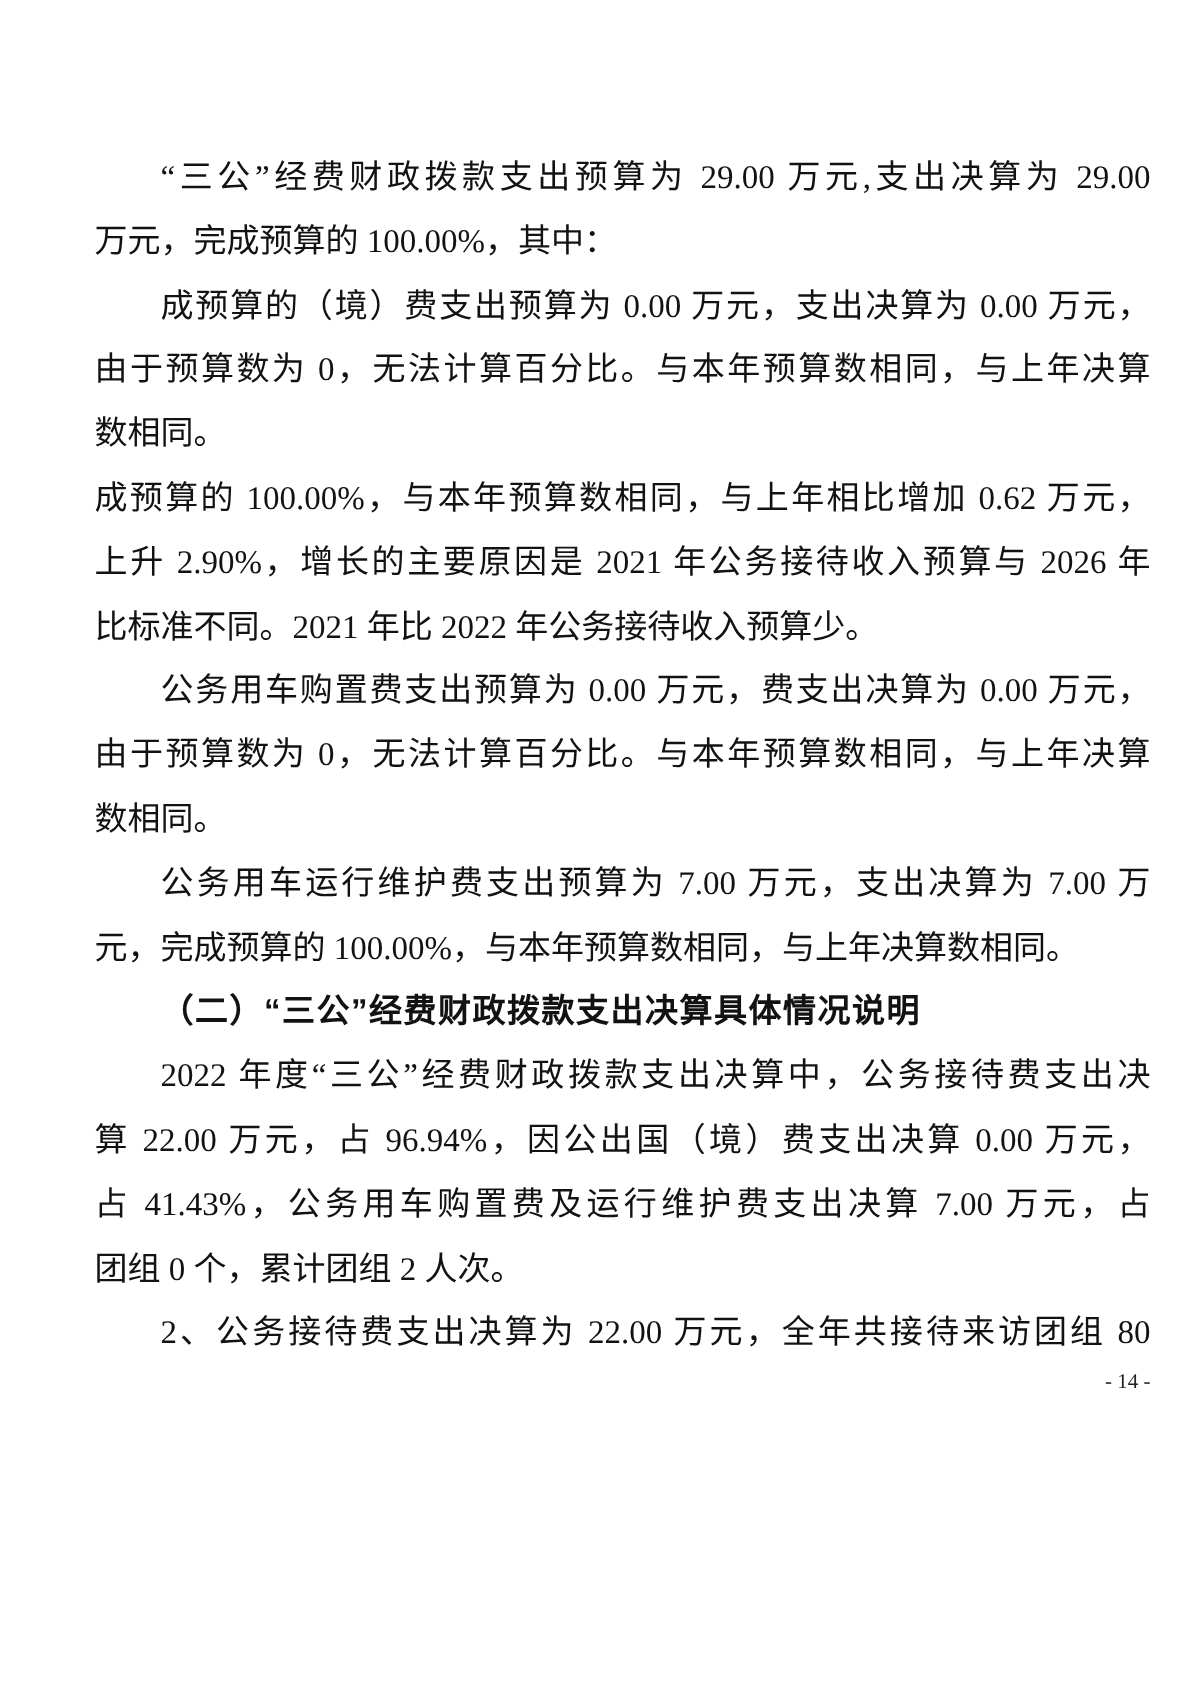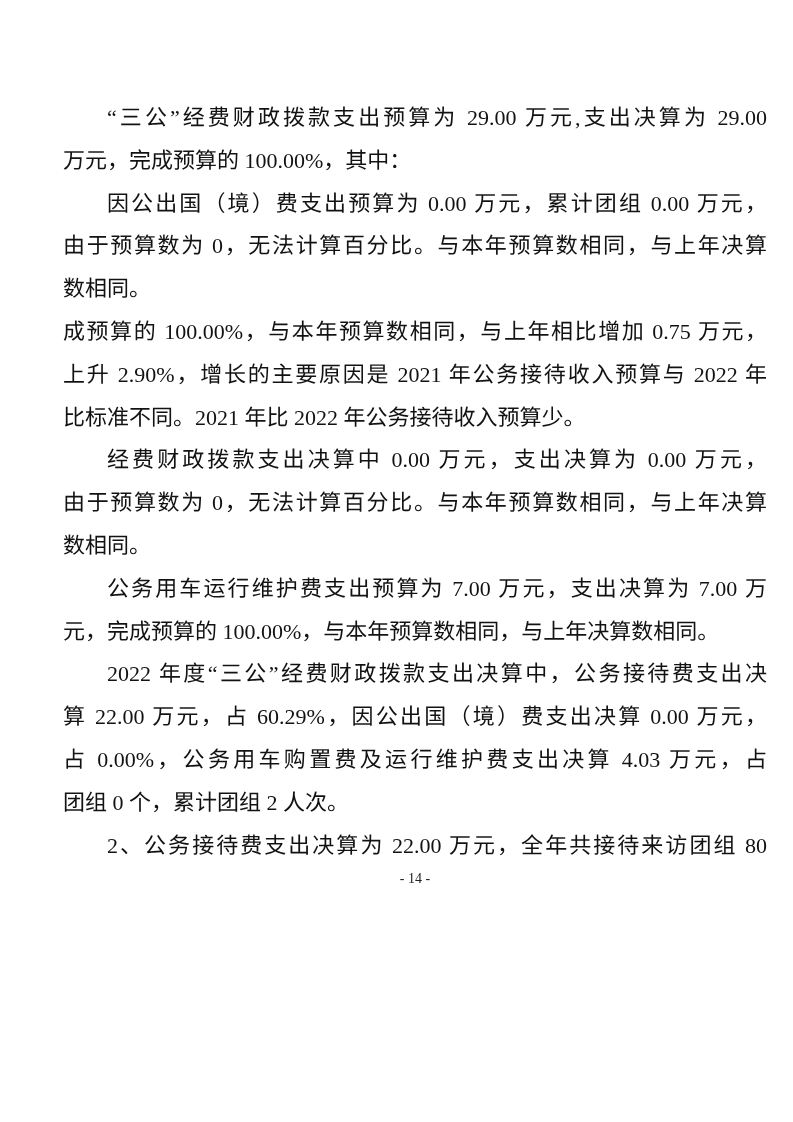--- a/index.html
+++ b/index.html
@@ -36,45 +36,46 @@
   .indent {
     text-indent: 44px;
   }
   .heading {
     font-weight: 700;
     font-family: "Liberation Sans", "DejaVu Sans", sans-serif;
     letter-spacing: 1px;
   }
   .pagenum {
     margin-top: 2px;
-    text-align: center;
+    text-align: right;
     font-size: 14px;
     line-height: 20px;
     color: #222222;
     font-family: "Liberation Serif", "DejaVu Serif", serif;
   }
 </style>
 </head>
 <body>
 
 <div class="page">
   <div class="content">
     <div class="line indent just">“三公”经费财政拨款支出预算为 29.00 万元,支出决算为 29.00</div>
     <div class="line">万元，完成预算的 100.00%，其中：</div>
-    <div class="line indent just">因公出国（境）费支出预算为 0.00 万元，累计团组 0.00 万元，</div>
+    <div class="line indent just">成预算的（境）费支出预算为 0.00 万元，支出决算为 0.00 万元，</div>
     <div class="line just">由于预算数为 0，无法计算百分比。与本年预算数相同，与上年决算</div>
     <div class="line">数相同。</div>
-    <div class="line just">成预算的 100.00%，与本年预算数相同，与上年相比增加 0.75 万元，</div>
-    <div class="line just">上升 2.90%，增长的主要原因是 2021 年公务接待收入预算与 2022 年</div>
+    <div class="line just">成预算的 100.00%，与本年预算数相同，与上年相比增加 0.62 万元，</div>
+    <div class="line just">上升 2.90%，增长的主要原因是 2021 年公务接待收入预算与 2026 年</div>
     <div class="line">比标准不同。2021 年比 2022 年公务接待收入预算少。</div>
-    <div class="line indent just">经费财政拨款支出决算中 0.00 万元，支出决算为 0.00 万元，</div>
+    <div class="line indent just">公务用车购置费支出预算为 0.00 万元，费支出决算为 0.00 万元，</div>
     <div class="line just">由于预算数为 0，无法计算百分比。与本年预算数相同，与上年决算</div>
     <div class="line">数相同。</div>
     <div class="line indent just">公务用车运行维护费支出预算为 7.00 万元，支出决算为 7.00 万</div>
     <div class="line">元，完成预算的 100.00%，与本年预算数相同，与上年决算数相同。</div>
+    <div class="line indent heading">（二）“三公”经费财政拨款支出决算具体情况说明</div>
     <div class="line indent just">2022 年度“三公”经费财政拨款支出决算中，公务接待费支出决</div>
-    <div class="line just">算 22.00 万元，占 60.29%，因公出国（境）费支出决算 0.00 万元，</div>
-    <div class="line just">占 0.00%，公务用车购置费及运行维护费支出决算 4.03 万元，占</div>
+    <div class="line just">算 22.00 万元，占 96.94%，因公出国（境）费支出决算 0.00 万元，</div>
+    <div class="line just">占 41.43%，公务用车购置费及运行维护费支出决算 7.00 万元，占</div>
     <div class="line">团组 0 个，累计团组 2 人次。</div>
     <div class="line indent just">2、公务接待费支出决算为 22.00 万元，全年共接待来访团组 80</div>
     <div class="pagenum">- 14 -</div>
   </div>
 </div>
 
 </body></html>

